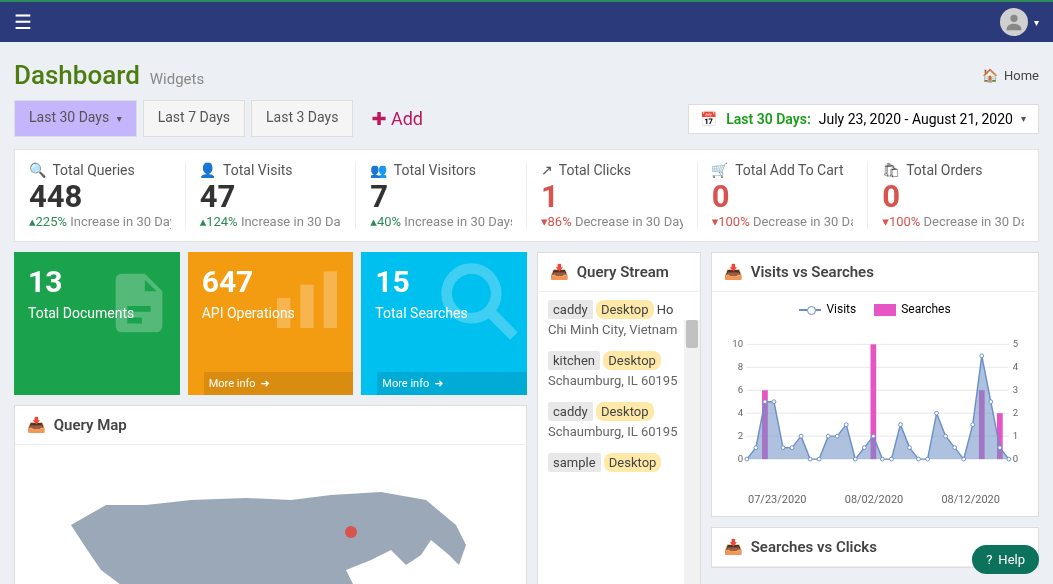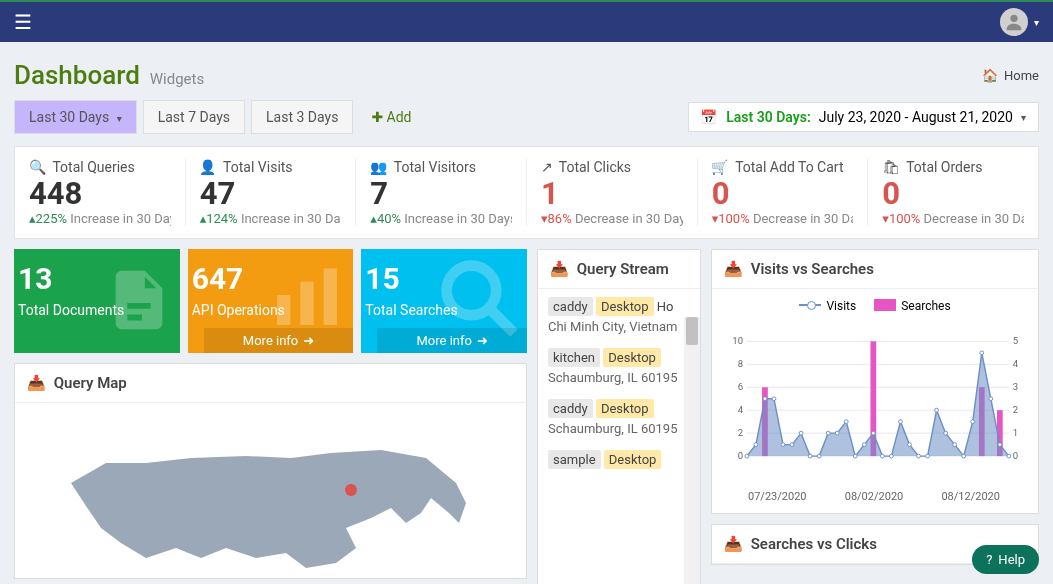--- a/index.html
+++ b/index.html
@@ -12,61 +12,61 @@
 .chev{font-size:10px;color:#fff}
 .head-row{display:flex;align-items:center;justify-content:space-between;padding:18px 14px 10px}
 .title{font-size:26px;color:#4d7c0f;font-weight:500}
 .subtitle{font-size:15px;color:#888;margin-left:6px}
 .bc{display:flex;align-items:center;gap:5px;color:#444;font-size:13px}
 .tab-row{display:flex;align-items:center;padding:0 14px;justify-content:space-between}
 .tabs{display:flex;gap:0}
 .tab{background:#f5f5f5;border:1px solid #ddd;padding:8px 14px;font-size:14px;color:#555;cursor:pointer;margin-right:6px}
 .tab.active{background:#c4b5fd}
 .tab .chev{color:#555;margin-left:4px}
-.tab-add{background:none;border:none;color:#4d7c0f;padding:8px 12px;cursor:pointer;font-size:14px}
+.tab-add{background:none;border:none;color:#be185d;padding:8px 12px;cursor:pointer;font-size:18px}
 .range-box{background:#fff;border:1px solid #ddd;padding:6px 12px;display:flex;align-items:center;gap:8px;font-size:14px}
 .range-label{color:#1a9d1a;font-weight:600}
 .stats{display:flex;background:#fff;border:1px solid #e3e3e3;margin:12px 14px 0;padding:12px 0;overflow:hidden}
 .stat{flex:1;padding:0 14px;border-right:1px solid #eee;min-width:0}
 .stat:last-child{border-right:none}
 .stat-label{font-size:14px;color:#555;display:flex;align-items:center;gap:6px;white-space:nowrap}
 .stat-val{font-size:31px;font-weight:700;color:#333;line-height:1.1;margin-top:2px}
 .stat-val.red{color:#d9534f}
 .stat-change{font-size:13px;color:#888;white-space:nowrap;overflow:hidden}
 .pct{}
 .pct.up{color:#2e8b57}
 .pct.down{color:#d9534f}
 .arrow-up::before{content:"▴";color:#2e8b57}
 .arrow-down::before{content:"▾";color:#d9534f}
 .widgets{display:flex;gap:10px;padding:10px 14px 0}
 .col-left{width:513px;display:flex;flex-direction:column;gap:10px}
 .tiles{display:flex;gap:8px}
-.tile{flex:1;color:#fff;padding:12px 4px 8px;position:relative;overflow:hidden;height:104px}
+.tile{flex:1;color:#fff;padding:12px 14px 8px;position:relative;overflow:hidden;height:143px}
 .tile.green{background:#1ba24c}
 .tile.orange{background:#f39c12}
 .tile.blue{background:#00c0ef}
 .tile-num{font-size:30px;font-weight:700}
 .tile-label{font-size:14px;margin-top:6px}
-.tile-link{position:absolute;bottom:0;left:16px;right:0;background:rgba(0,0,0,0.1);text-align:center;padding:5px;font-size:13px;display:flex;align-items:center;justify-content:center;gap:5px}
+.tile-link{position:absolute;bottom:0;left:16px;right:0;background:rgba(0,0,0,0.1);text-align:center;padding:5px;font-size:11px;display:flex;align-items:center;gap:5px}
 .tile-icon{position:absolute;right:6px;top:6px;opacity:0.25;font-size:60px}
 .panel{background:#fff;border:1px solid #ddd}
 .panel-head{padding:10px 12px;border-bottom:1px solid #eee;font-weight:600;color:#444;display:flex;align-items:center;gap:8px;font-size:15px}
 .map{height:175px;display:flex;align-items:flex-end;justify-content:center;padding-top:12px}
 .col-mid{width:164px}
 .qs{padding:8px 10px;font-size:13px;color:#444}
 .qs-row{margin-bottom:14px}
 .qtag{background:#e8e8e8;padding:2px 5px;border-radius:2px;display:inline-block}
-.qdev{background:#ffe9a8;padding:2px 5px;border-radius:2px;display:inline-block}
+.qdev{background:#ffe9a8;padding:2px 5px;border-radius:8px;display:inline-block}
 .qloc{color:#666;margin-top:3px}
 .scrollbar{position:absolute;right:0;top:28px;bottom:0;width:16px;background:#f1f1f1}
 .thumb{position:absolute;top:0;left:2px;right:2px;height:28px;background:#c1c1c1;border-radius:2px}
 .col-right{flex:1;display:flex;flex-direction:column;gap:10px}
 .chart{padding:10px}
 .legend{display:flex;justify-content:center;gap:18px;font-size:12px;margin-bottom:8px}
-.leg{display:flex;align-items:flex-start;gap:5px}
+.leg{display:flex;align-items:flex-end;gap:5px}
 .sw{width:22px;height:12px}
 .sw.line{background:none;border:none;position:relative}
 .sw.line::before{content:"";position:absolute;left:0;right:0;top:5px;height:2px;background:#6b8fc7}
 .sw.line::after{content:"";position:absolute;left:8px;top:2px;width:7px;height:7px;border:1.5px solid #6b8fc7;border-radius:50%;background:#fff}
 .sw.bar{background:#e754c4}
 svg.chartsvg{width:100%;height:165px}
 .xlabels{display:flex;justify-content:space-between;font-size:11px;color:#666;padding:0 28px 0 26px}
 .help{position:absolute;right:14px;bottom:10px;background:#0d725b;color:#fff;border-radius:20px;padding:7px 14px;font-size:13px;display:flex;align-items:center;gap:6px}
 .qs-wrap{position:relative;height:295px;overflow:hidden}
 </style>

